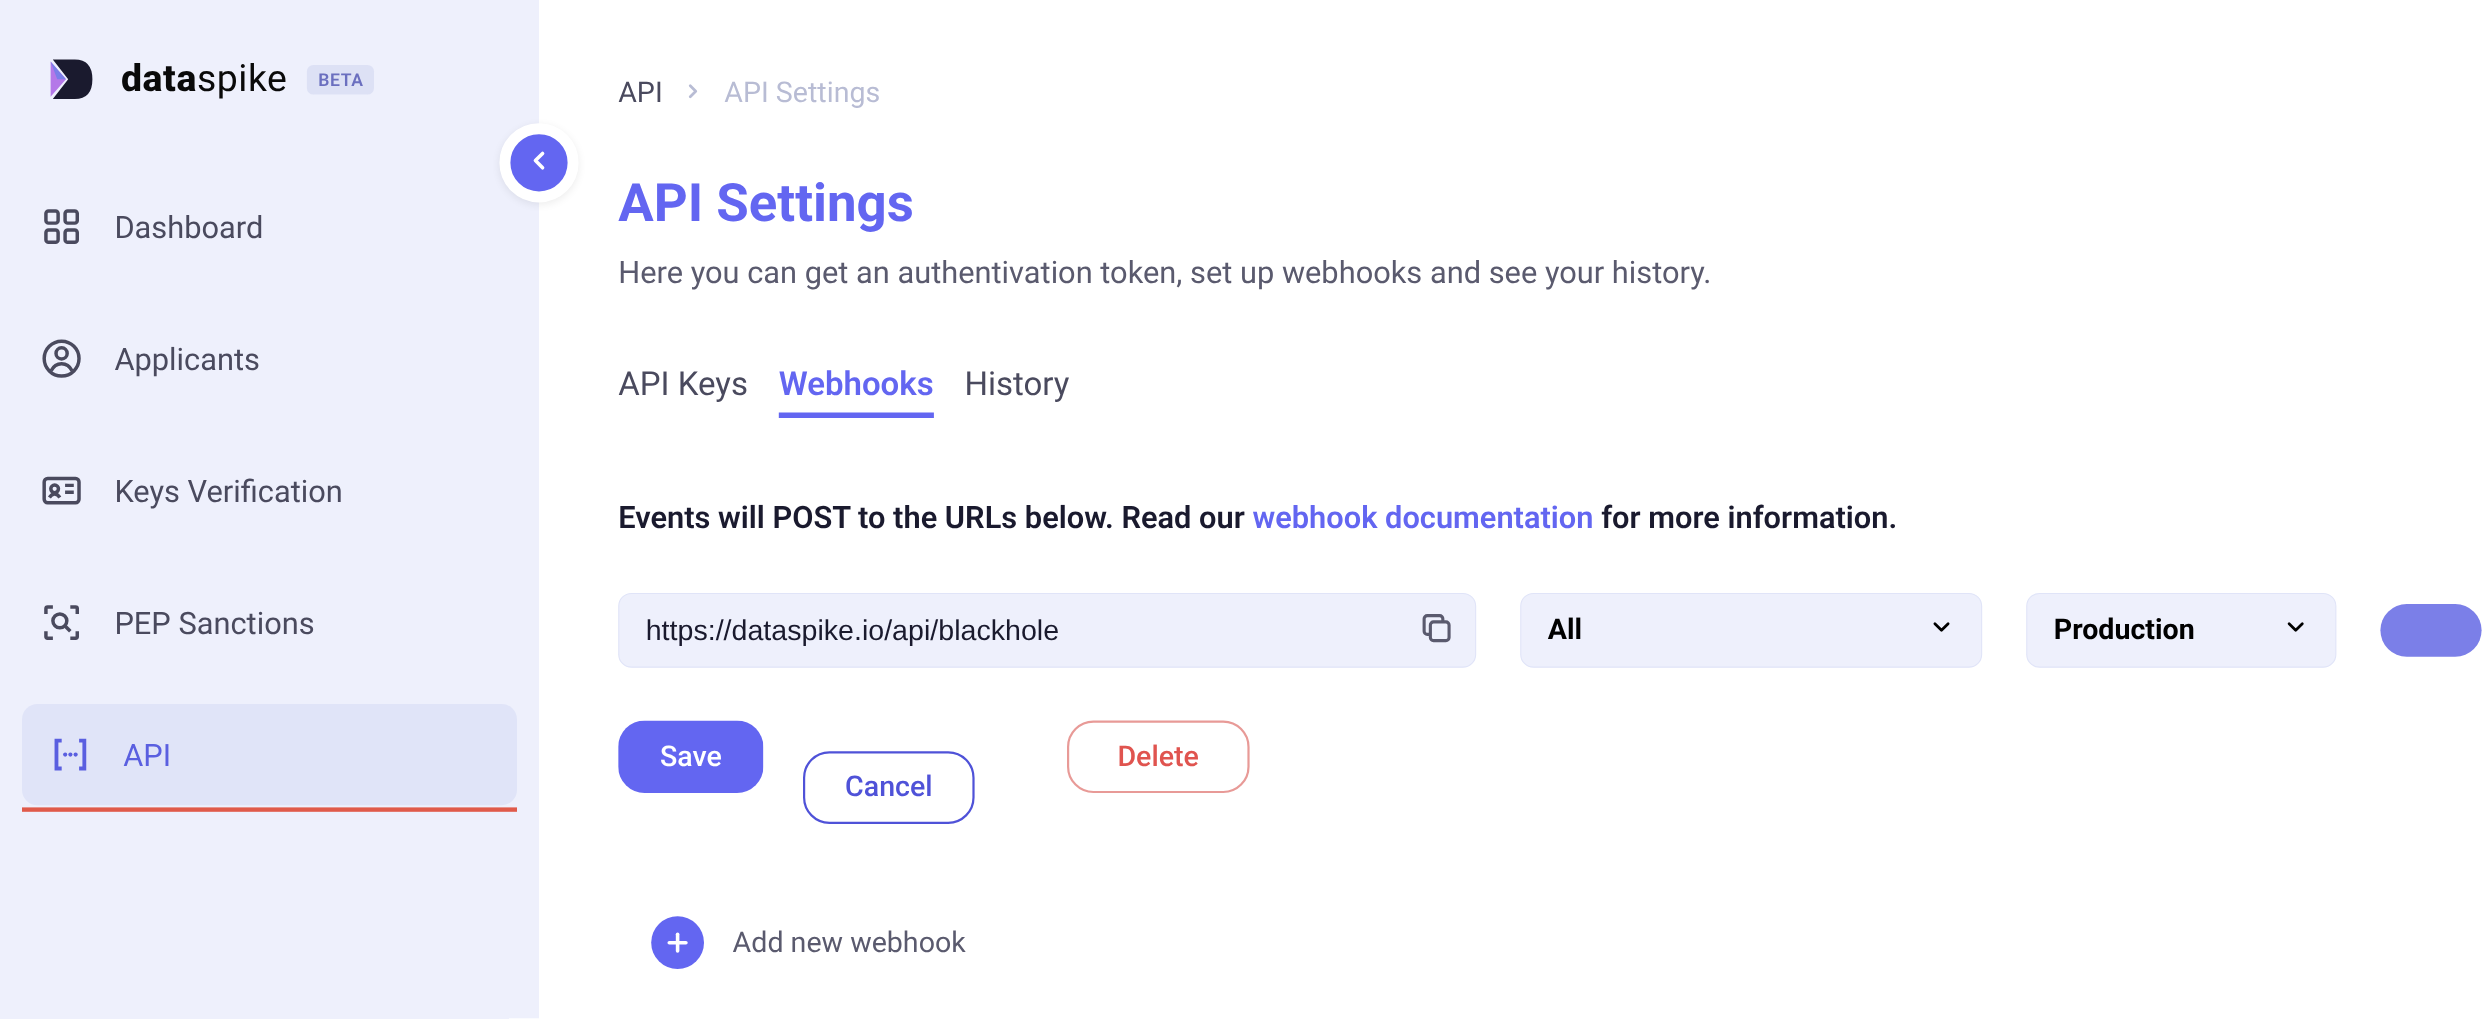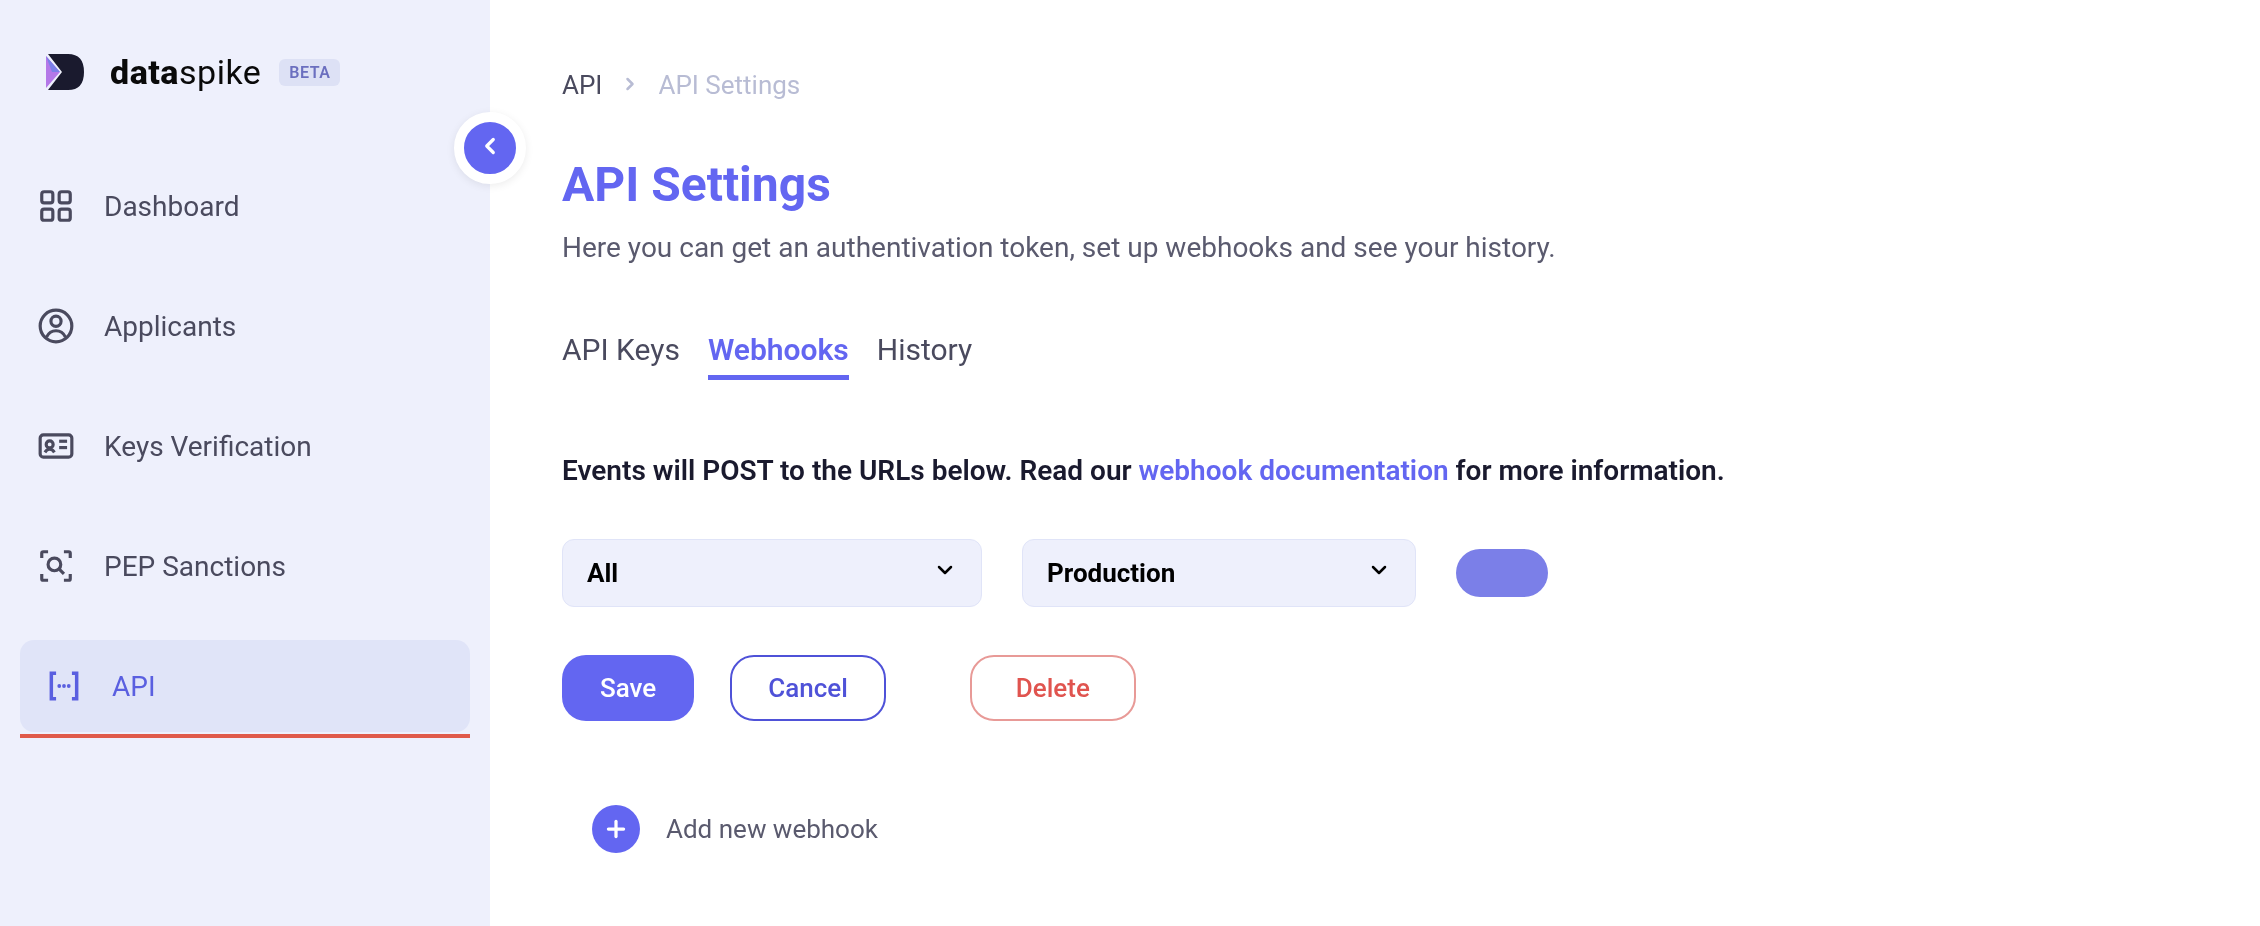--- a/index.html
+++ b/index.html
@@ -188,21 +188,21 @@
       padding: 0 24px;
       display: flex;
       align-items: center;
       justify-content: space-between;
       font-size: 26px;
       color: #000000;
       cursor: pointer;
       font-weight: bold;
     }
     .select-events { width: 420px; }
-    .select-env { width: 394px; }
+    .select-env { width: 282px; }
     .toggle {
       width: 92px;
       height: 48px;
       background: #7B7FE8;
       border-radius: 24px;
       position: relative;
       cursor: pointer;
     }
     .btn-row { display: flex; gap: 36px; margin-bottom: 84px; }
     .btn {
@@ -211,21 +211,21 @@
       border-radius: 24px;
       font-size: 26px;
       font-weight: 500;
       cursor: pointer;
       display: flex;
       align-items: center;
       justify-content: center;
       border: 2px solid transparent;
     }
     .btn-primary { background: #6366F1; color: #fff; }
-    .btn-secondary { background: #fff; color: #4F52D8; border-color: #4F52D8; }
+    .btn-secondary { background: #fff; color: #4F52D8; border-color: #4F52D8; margin-top: 28px; }
     .btn-danger { background: #fff; color: #E0544F; border-color: #E89A97; padding: 0 44px; margin-left: 48px;}
     .add-row {
       display: flex;
       align-items: center;
       gap: 26px;
       padding-left: 30px;
       cursor: pointer;
     }
     .add-btn {
       width: 48px;
@@ -346,20 +346,31 @@
       <div class="tab">API Keys</div>
       <div class="tab active">Webhooks</div>
       <div class="tab">History</div>
     </div>
 
     <p class="info-line">
       <span>Events will POST to the URLs below. Read our </span><a href="#">webhook documentation</a><span> for more information.</span>
     </p>
 
     <div class="webhook-row">
+      <div class="url-box">
+        <input class="url-input" type="text" value="https://dataspike.io/api/blackhole" style="">
+        <div class="copy-btn">
+          <span>
+            <svg width="34" height="34" viewBox="0 0 24 24" fill="none" stroke="currentColor" stroke-width="2">
+                <rect x="8" y="8" width="12" height="12" rx="2"></rect>
+                <path d="M16 8V6a2 2 0 00-2-2H6a2 2 0 00-2 2v8a2 2 0 002 2h2"></path>
+              </svg>
+          </span>
+        </div>
+      </div>
       <div class="select-box select-events">
         <span>All</span>
         <span>
           <svg width="24" height="24" viewBox="0 0 24 24" fill="none" stroke="currentColor" stroke-width="2.5" stroke-linecap="round" stroke-linejoin="round">
               <polyline points="6 9 12 15 18 9"></polyline>
             </svg>
         </span>
       </div>
       <div class="select-box select-env">
         <span>Production</span>

